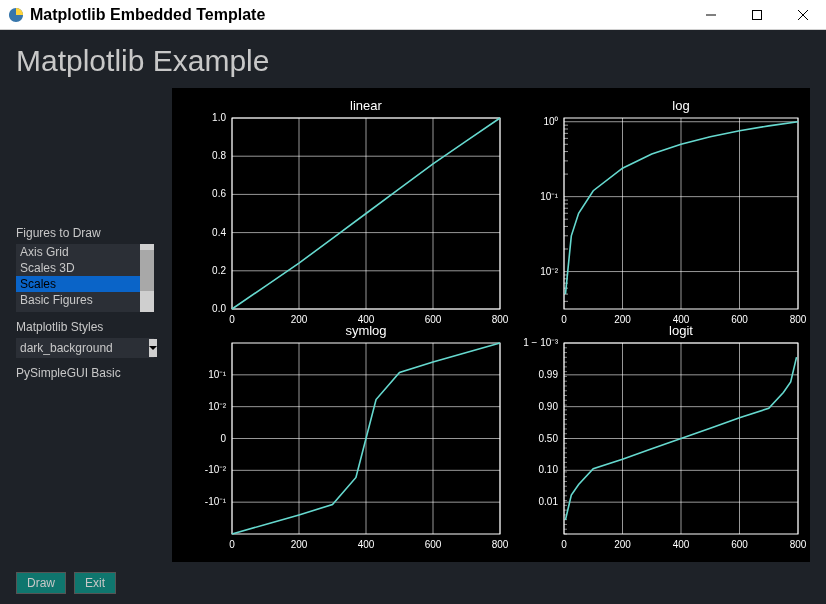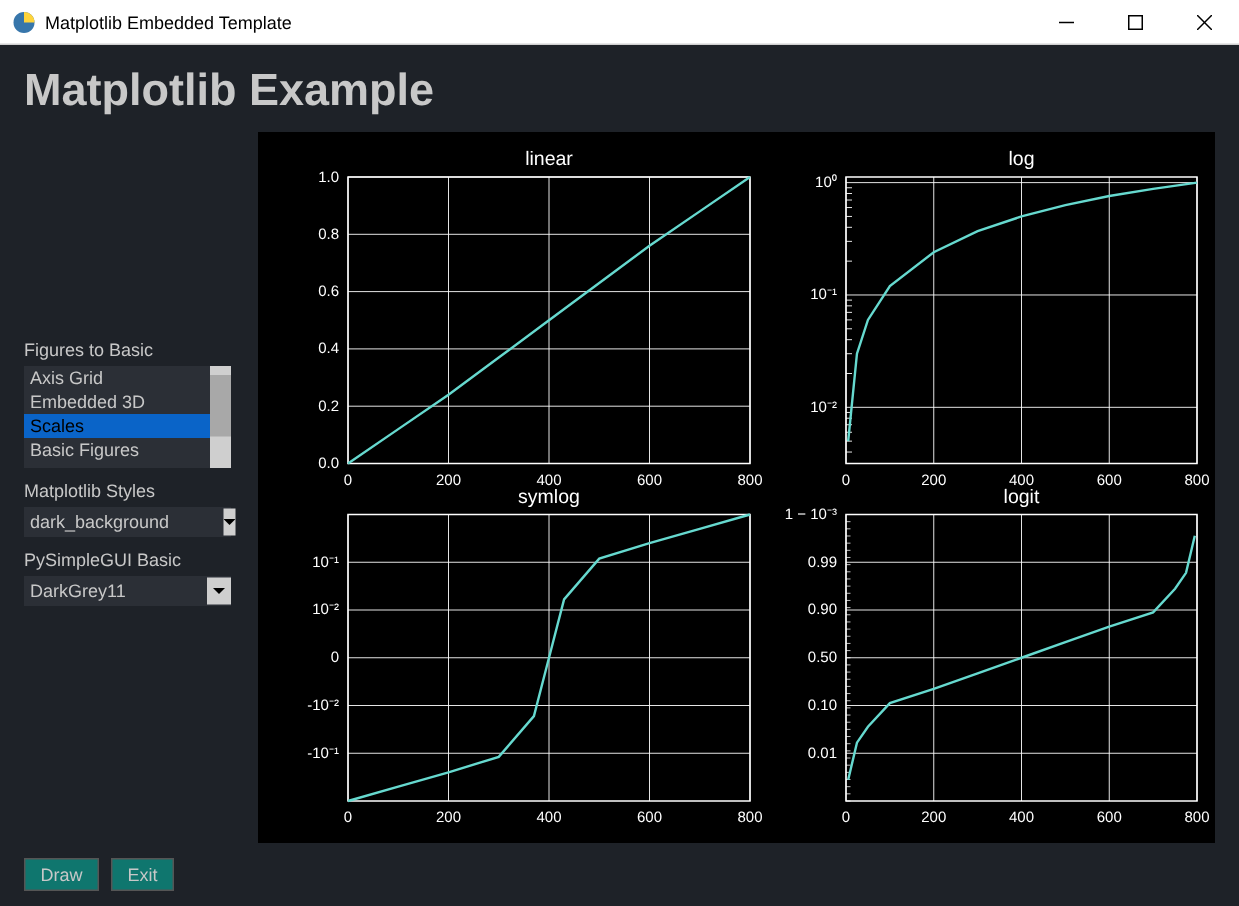--- a/index.html
+++ b/index.html
@@ -2,27 +2,27 @@
 <html><head>
 <meta charset="utf-8">
 <style>
   * { box-sizing: border-box; margin: 0; padding: 0; }
   html, body { width: 826px; height: 604px; overflow: hidden; font-family: "Segoe UI", Arial, sans-serif; }
   body { background: #1e2228; display: flex; flex-direction: column; }
 
   
   .titlebar { height: 30px; background: #ffffff; display: flex; align-items: center; padding-left: 8px; border-bottom: 1px solid #d0d0d0; }
   .titlebar .icon { width: 16px; height: 16px; margin-right: 6px; }
-  .titlebar .title { font-size: 12px; color: #000; flex: 1; }
+  .titlebar .title { font-size: 16px; color: #000; flex: 1; font-weight: bold; }
   .winbtn { width: 46px; height: 30px; display: flex; align-items: center; justify-content: center; color: #000; font-size: 12px; }
   .winbtn svg { width: 10px; height: 10px; }
 
   
   .client { flex: 1; background: #1e2228; color: #c8c8c8; padding: 14px 16px 10px 16px; display: flex; flex-direction: column; }
-  .heading { font-size: 30px; font-weight: 700; color: #c8c8c8; margin-bottom: 10px; }
+  .heading { font-size: 30px; font-weight: 400; color: #c8c8c8; margin-bottom: 10px; }
   .content-row { flex: 1; display: flex; gap: 18px; }
   .left-col { width: 138px; display: flex; flex-direction: column; padding-top: 130px; }
   .label { font-size: 12px; color: #c8c8c8; margin-bottom: 4px; margin-top: 8px; }
   .listbox { background: #2b2f36; height: 68px; display: flex; border: none; }
   .listbox-items { flex: 1; font-size: 12px; }
   .listbox-item { padding: 1px 4px; color: #c8c8c8; cursor: pointer; }
   .listbox-item.selected { background: #0a64c8; color: #000000; }
   .scrollbar { width: 14px; background: #cfcfcf; position: relative; }
   .scrollbar .thumb { width: 100%; background: #a8a8a8; }
   .combo { display: flex; background: #2b2f36; height: 20px; align-items: center; gap: 32px; }
@@ -65,52 +65,44 @@
       </svg>
     </div>
 </div>
 
 <div class="client">
   <div class="heading">Matplotlib Example</div>
 
   <div class="content-row">
 
     <div class="left-col">
-      <div class="label">Figures to Basic</div>
+      <div class="label">Figures to Draw</div>
       <div class="listbox">
         <div class="listbox-items" id="figures-items">
             <div class="listbox-item">Axis Grid</div>
-            <div class="listbox-item">Embedded 3D</div>
+            <div class="listbox-item">Scales 3D</div>
             <div class="listbox-item selected">Scales</div>
             <div class="listbox-item">Basic Figures</div>
           </div>
         <div class="scrollbar">
           <div class="thumb" style="height:60%; margin-top:6px;"></div>
         </div>
       </div>
 
       <div class="label">Matplotlib Styles</div>
       <div class="combo">
         <div class="combo-text">dark_background</div>
         <div class="combo-btn">
             <svg viewBox="0 0 8 8">
               <polygon points="0,2 8,2 4,6" fill="#000"></polygon>
             </svg>
           </div>
       </div>
 
       <div class="label">PySimpleGUI Basic</div>
-      <div class="combo">
-        <div class="combo-text">DarkGrey11</div>
-        <div class="combo-btn">
-            <svg viewBox="0 0 8 8">
-              <polygon points="0,2 8,2 4,6" fill="#000"></polygon>
-            </svg>
-          </div>
-      </div>
     </div>
 
     <div class="canvas" id="canvas">
         <svg width="638" height="474" style="position: absolute; left: 0px; top: 0px;">
           <rect x="60" y="30" width="268" height="191" fill="#000" stroke="#fff" stroke-width="1"></rect>
           <text x="194" y="22" fill="#fff" font-size="13" text-anchor="middle" font-family="Arial">linear</text>
           <line x1="60" y1="30" x2="60" y2="221" stroke="#fff" stroke-width="0.6"></line>
           <text x="60" y="235" fill="#fff" font-size="10" text-anchor="middle" font-family="Arial">0</text>
           <line x1="127" y1="30" x2="127" y2="221" stroke="#fff" stroke-width="0.6"></line>
           <text x="127" y="235" fill="#fff" font-size="10" text-anchor="middle" font-family="Arial">200</text>

